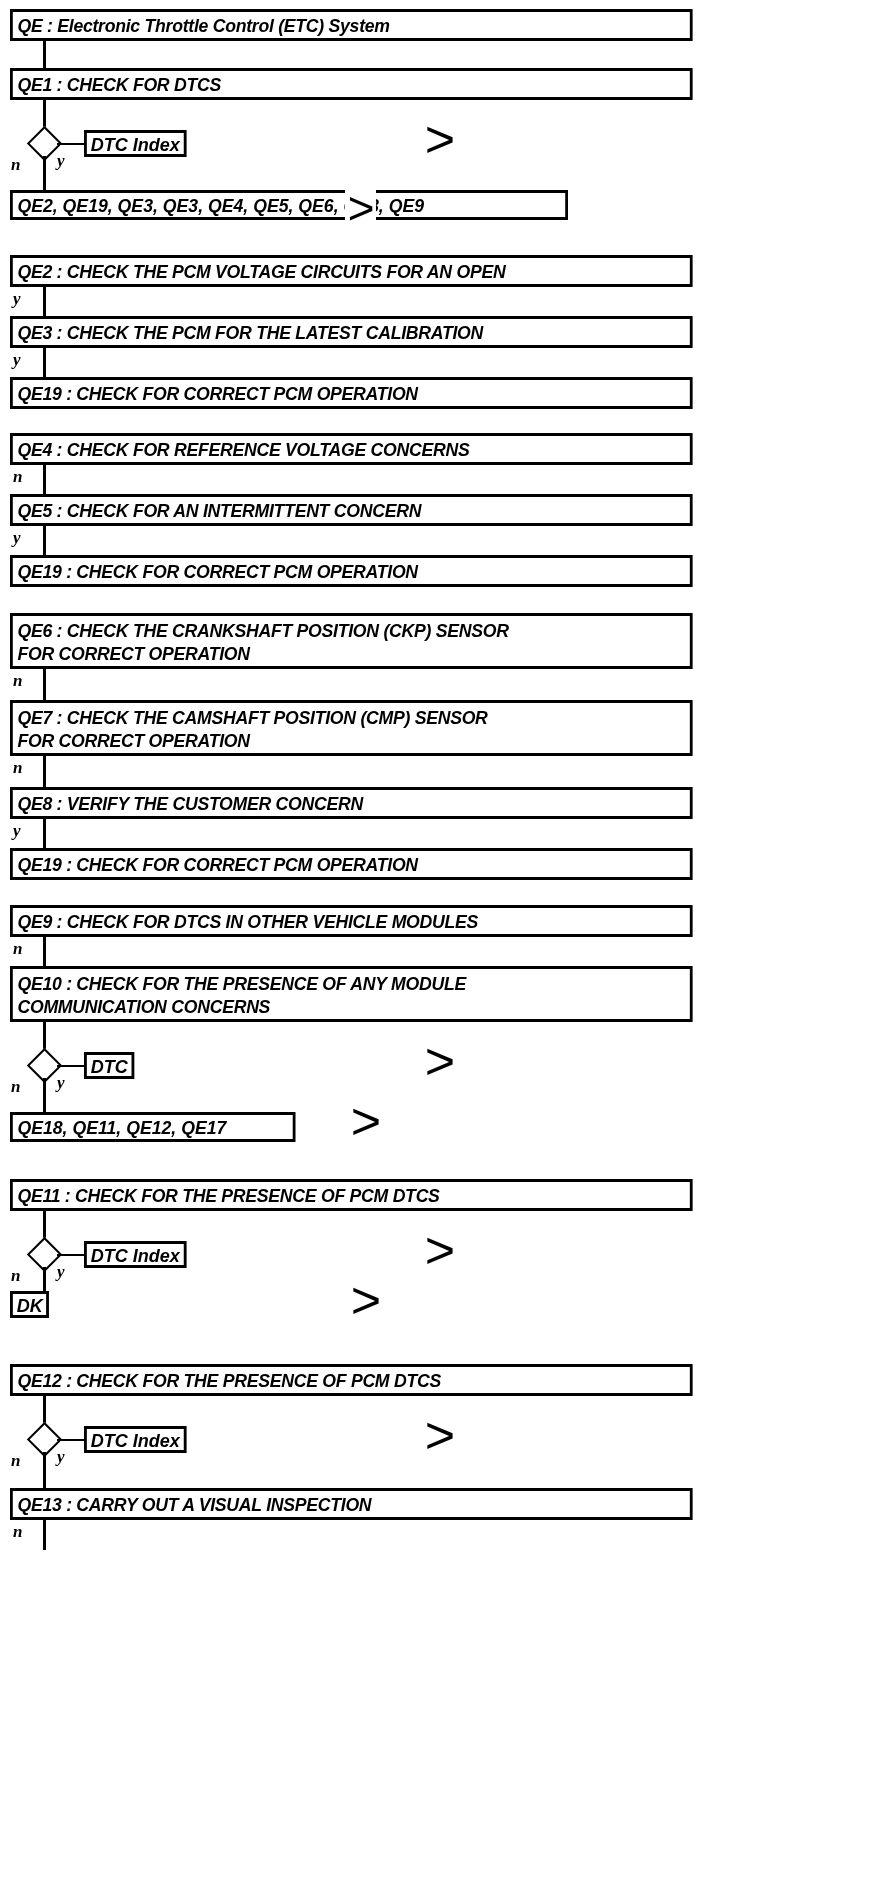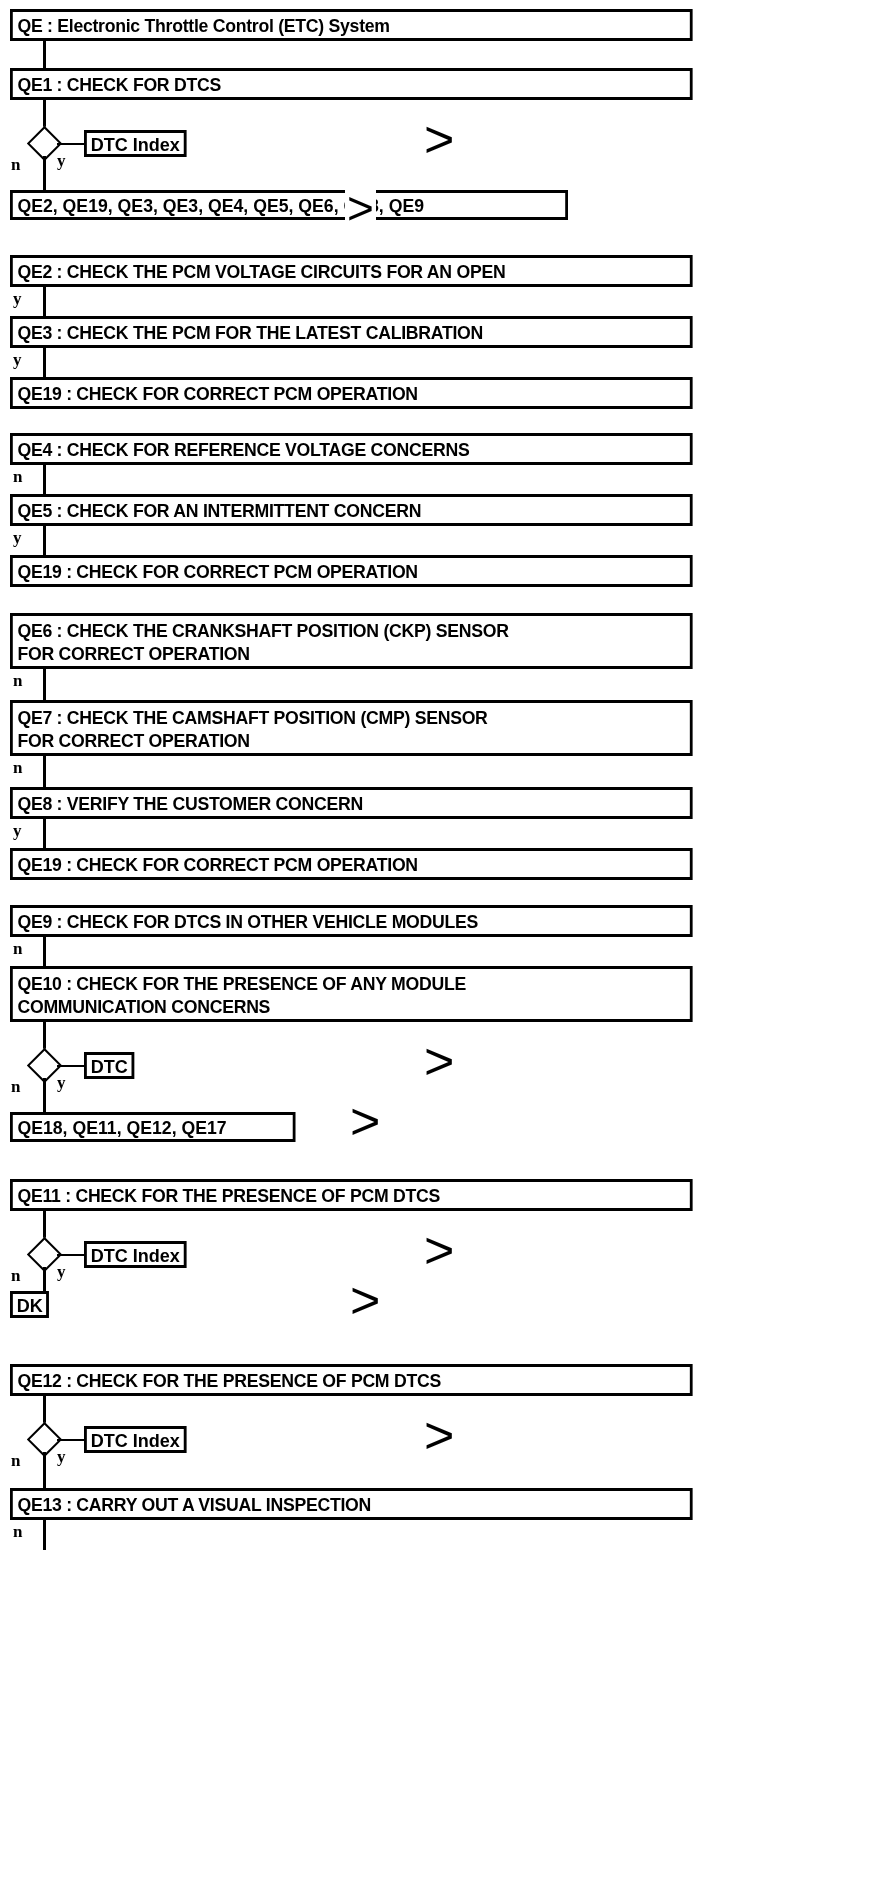--- a/index.html
+++ b/index.html
@@ -1,21 +1,21 @@
 <!DOCTYPE html>
 <html><head>
 <meta charset="utf-8">
 <style>
   html,body{margin:0;padding:0;background:#fff;}
   body{
     width:880px;height:1884px;position:relative;overflow:hidden;
     font-family:"Liberation Sans","DejaVu Sans",sans-serif;
     -webkit-font-smoothing:none;
   }
-  .canvas{position:absolute;left:0;top:0;width:880px;height:1884px;}
+  .canvas{position:absolute;left:0;top:0;width:880px;height:1884px;font-style:italic;}
 
   
   .step{
     position:absolute;
     border:3px solid #000;
     background:#fff;
     box-sizing:border-box;
     color:#000;
     font-weight:700;
     font-size:19px;

